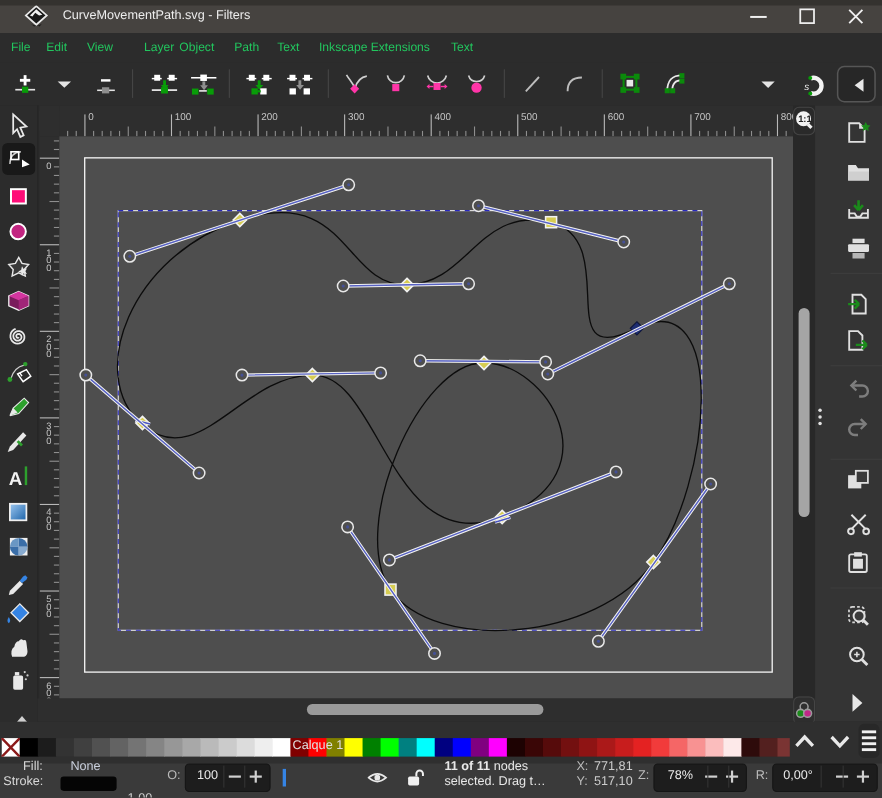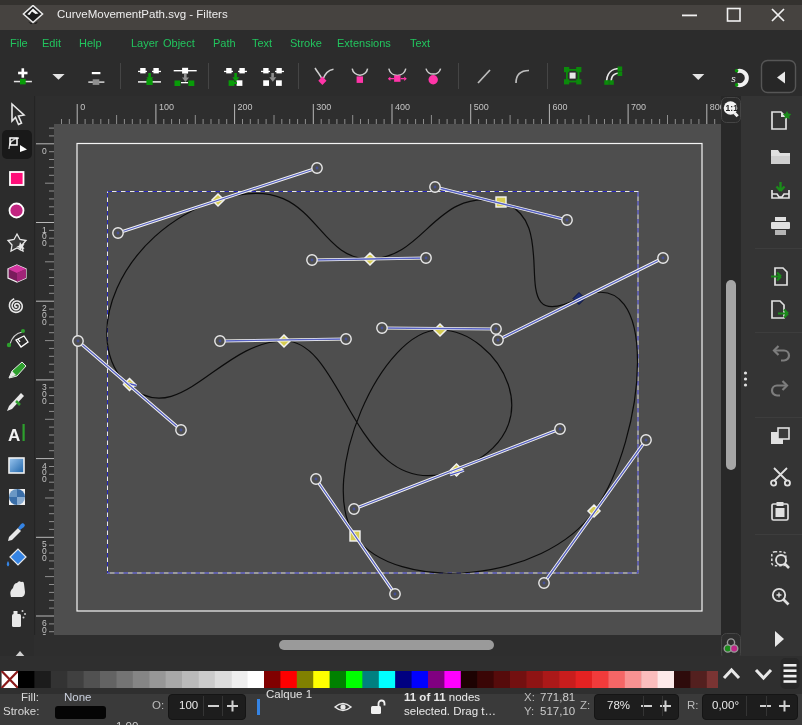--- a/index.html
+++ b/index.html
@@ -48,26 +48,26 @@
   <path d="M6 16.5 q5 3.5 10 0 l-2 2.5 -2.5-1 -2.5 1.2 z" fill="#161616"></path>
 </svg>
 <svg class="abs" style="left:676px;top:5px" width="120" height="20" viewBox="0 0 120 20">
   <rect x="6" y="9.5" width="15" height="1.8" fill="#f0f0f0"></rect>
   <rect x="51.5" y="3.5" width="12.5" height="12.5" fill="none" stroke="#f0f0f0" stroke-width="1.6"></rect>
   <path d="M96 4 L108 16 M108 4 L96 16" stroke="#f0f0f0" stroke-width="1.7"></path>
 </svg>
 <div class="abs" id="menubar"></div>
 <div class="menu" style="left:10px">File</div>
 <div class="menu" style="left:42px">Edit</div>
-<div class="menu" style="left:79px">Help</div>
+<div class="menu" style="left:79px">View</div>
 <div class="menu" style="left:131px">Layer</div>
 <div class="menu" style="left:163px">Object</div>
 <div class="menu" style="left:213px">Path</div>
 <div class="menu" style="left:252px">Text</div>
-<div class="menu" style="left:290px">Stroke</div>
+<div class="menu" style="left:290px">Inkscape</div>
 <div class="menu" style="left:337px">Extensions</div>
 <div class="menu" style="left:410px">Text</div>
 <div class="abs" id="toolbar"></div>
 <svg class="abs" style="left:0px;top:57px" width="802" height="39" viewBox="0 57 802 39">
   <g fill="#454545">
     <rect x="120" y="63" width="1" height="26"></rect>
       <rect x="208" y="63" width="1" height="26"></rect>
     <rect x="298" y="63" width="1" height="26"></rect>
       <rect x="458" y="63" width="1" height="26"></rect>
     <rect x="547" y="63" width="1" height="26"></rect>
@@ -742,21 +742,21 @@
 <div class="stext" style="left:116px;top:720px">1,00</div>
 <div class="stext" style="left:152px;top:699px;color:#bbbbbb">O:</div>
 <div class="sbox" style="left:168px;top:694px;width:76px;height:24px"></div>
 <div class="stext" style="left:179px;top:699px;color:#e8e8e8">100</div>
 <svg class="abs" style="left:200px;top:694px" width="44" height="24">
   <rect x="8" y="11" width="11" height="2" fill="#d0d0d0"></rect>
   <rect x="27" y="11" width="11" height="2" fill="#d0d0d0"></rect>
     <rect x="31.5" y="6.5" width="2" height="11" fill="#d0d0d0"></rect>
 </svg>
 <div class="abs" style="left:257px;top:699px;width:3px;height:16px;background:#3584e4"></div>
-<div class="stext" style="left:266px;top:688px;color:#e0e0e0">Calque 1</div>
+<div class="stext" style="left:266px;top:672px;color:#e0e0e0">Calque 1</div>
 <svg class="abs" style="left:334px;top:698px" width="60" height="18">
   <path d="M1 9 Q9 2 17 9 Q9 16 1 9 Z" fill="none" stroke="#e8e8e8" stroke-width="1.5"></path>
   <circle cx="9" cy="9" r="2.6" fill="#e8e8e8"></circle>
   <rect x="37" y="8" width="10" height="8" rx="1.5" fill="#f0f0f0"></rect>
   <path d="M44.5 8 v-2.5 a3 3 0 0 1 6 0 v2" stroke="#f0f0f0" stroke-width="1.8" fill="none"></path>
 </svg>
 <div class="stext" style="left:404px;top:691px;color:#e8e8e8"><b>11 of 11</b> nodes</div>
 <div class="stext" style="left:404px;top:705px;color:#e8e8e8">selected. Drag t…</div>
 <div class="stext" style="left:524px;top:691px;color:#bbbbbb">X:</div>
 <div class="stext" style="left:540px;top:691px">771,81</div>

